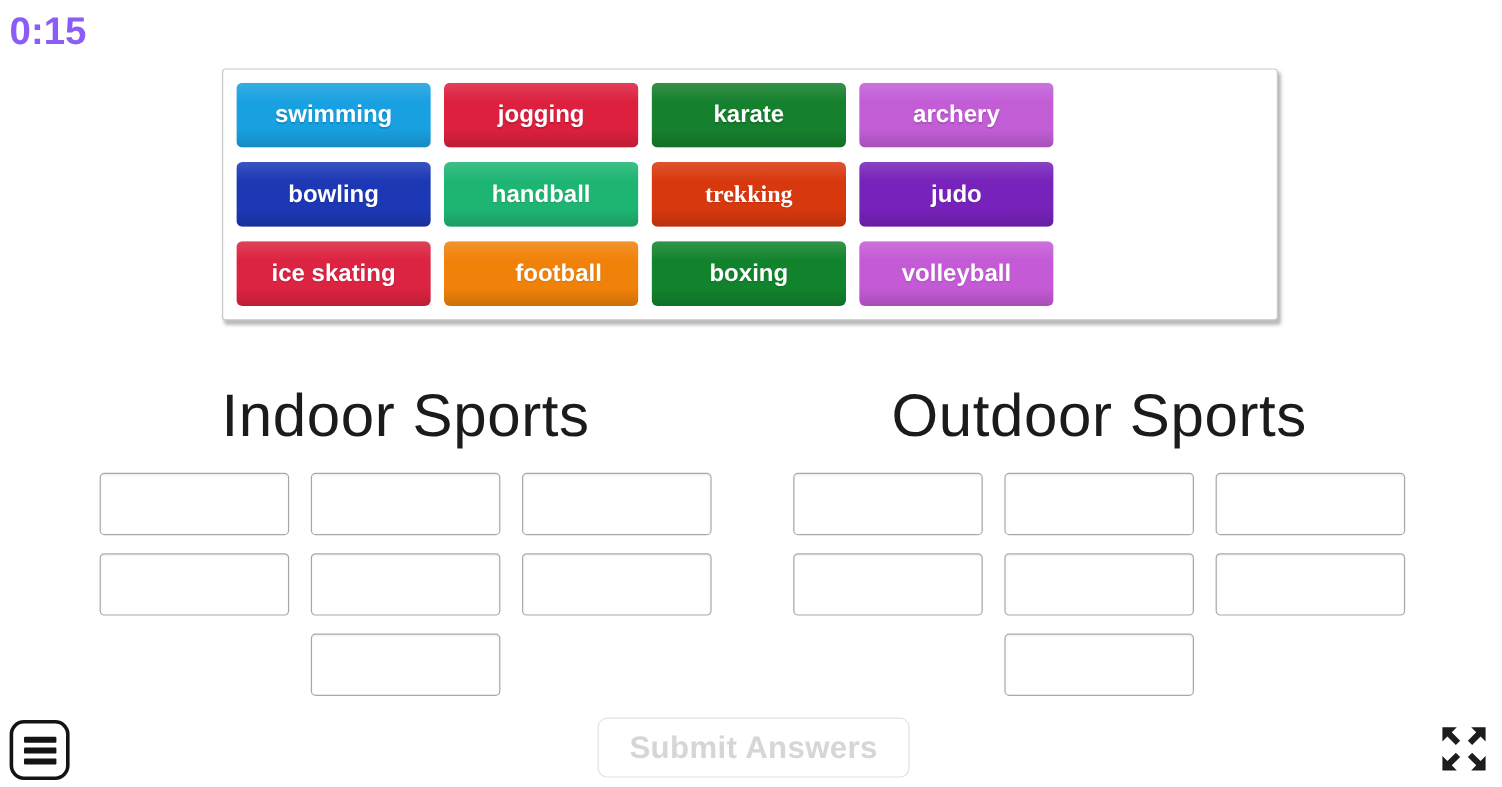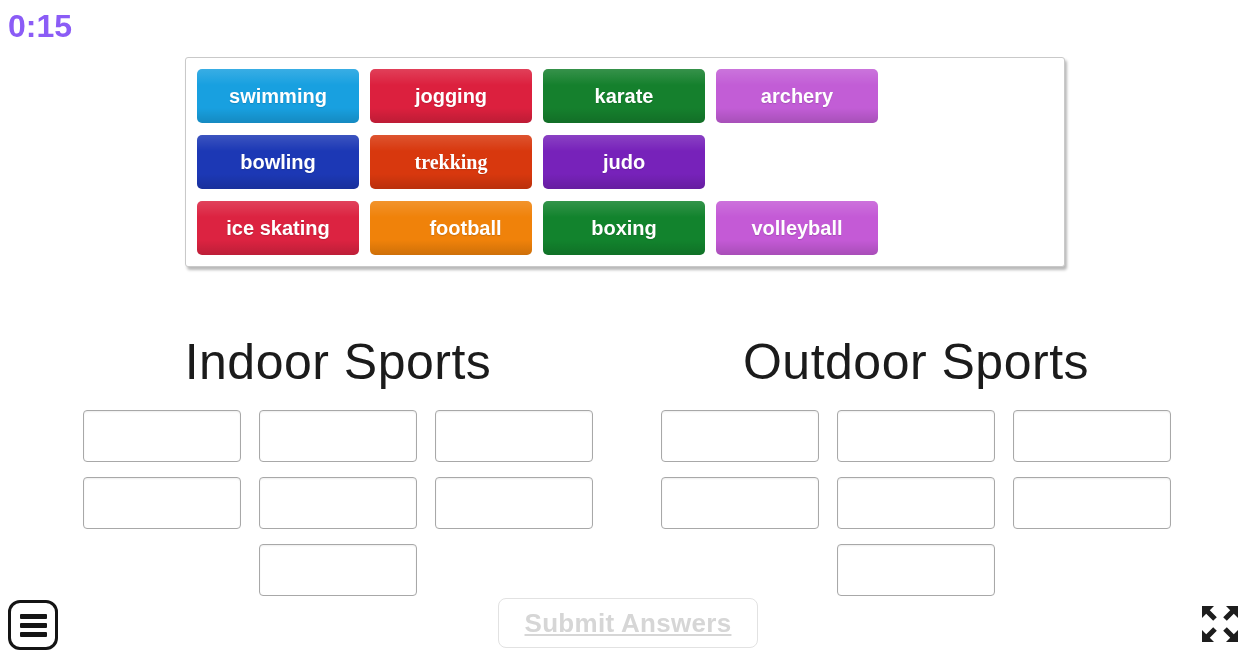--- a/index.html
+++ b/index.html
@@ -24,21 +24,21 @@
     display:flex;align-items:center;justify-content:center;
     color:#fff;font-size:20px;font-weight:700;padding:0 2px;
     background-image:linear-gradient(rgba(255,255,255,.14),rgba(255,255,255,0) 30%,rgba(0,0,0,0) 72%,rgba(0,0,0,.14));
     text-shadow:0 1px 1px rgba(0,0,0,.15);cursor:grab;user-select:none;
   }
   
   .group{position:absolute;top:315px;width:510px;}
   .group-indoor{left:83px;}
   .group-outdoor{left:661px;}
   .group-title{
-    margin:16px 0 16px;text-align:center;font-size:50px;font-weight:400;
+    margin:0 0 16px;text-align:center;font-size:50px;font-weight:400;
     color:#1b1b1b;line-height:1.25;white-space:nowrap;letter-spacing:.5px;
   }
   .slots{display:flex;flex-direction:column;gap:15px;}
   .slot-row{display:flex;gap:18px;justify-content:flex-start;}
   .slot-row.center{justify-content:center;}
   .slot{
     width:158px;height:52px;box-sizing:border-box;background:#fff;
     border:1px solid #a8a8a8;border-radius:4px;
     box-shadow:inset 0 1px 2px rgba(0,0,0,.07);
   }
@@ -47,21 +47,21 @@
     position:absolute;left:8px;top:600px;width:50px;height:50px;box-sizing:border-box;
     background:#fff;border:3px solid #141414;border-radius:12px;cursor:pointer;
     display:flex;flex-direction:column;align-items:center;justify-content:center;gap:4px;padding:0;
   }
   .menu-bar{width:27px;height:5px;background:#141414;border-radius:1px;}
   .submit-button{
     position:absolute;left:498px;top:598px;width:260px;height:50px;box-sizing:border-box;
     background:#fff;border:1px solid #e2e2e2;border-radius:8px;
     color:#d6d6d6;font-size:26px;font-weight:600;letter-spacing:.3px;
     font-family:"Liberation Sans","DejaVu Sans",sans-serif;cursor:default;
-    display:flex;align-items:center;justify-content:center;text-decoration:underline;
+    display:flex;align-items:center;justify-content:center;
   }
   .fullscreen-button{
     position:absolute;left:1196px;top:600px;width:48px;height:48px;
     background:none;border:none;padding:0;cursor:pointer;
   }
   .fullscreen-button svg{display:block;}
 </style>
 </head>
 <body>
 
@@ -69,20 +69,21 @@
 
 <div class="tray">
     <div class="tray-row">
       <div class="tile" style="background-color: rgb(24, 160, 224);">swimming</div>
       <div class="tile" style="background-color: rgb(220, 32, 62);">jogging</div>
       <div class="tile" style="background-color: rgb(21, 128, 45);">karate</div>
       <div class="tile" style="background-color: rgb(194, 93, 214);">archery</div>
     </div>
     <div class="tray-row">
       <div class="tile" style="background-color: rgb(28, 56, 181);">bowling</div>
+      <div class="tile" style="background-color: rgb(30, 181, 115);">handball</div>
       <div class="tile" style="background-color: rgb(216, 56, 14); font-family: Liberation Serif, serif;">trekking</div>
       <div class="tile" style="background-color: rgb(119, 34, 186);">judo</div>
     </div>
     <div class="tray-row">
       <div class="tile" style="background-color: rgb(220, 35, 65);">ice skating</div>
       <div class="tile" style="background-color: rgb(240, 130, 10); padding-left: 31px;">football</div>
       <div class="tile" style="background-color: rgb(18, 131, 45);">boxing</div>
       <div class="tile" style="background-color: rgb(196, 90, 214);">volleyball</div>
     </div>
   </div>

